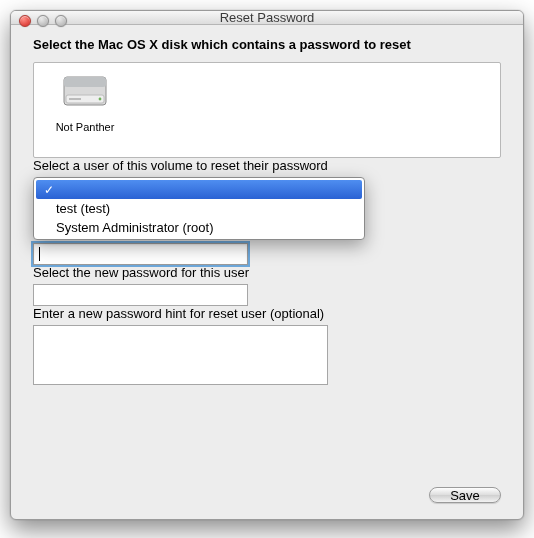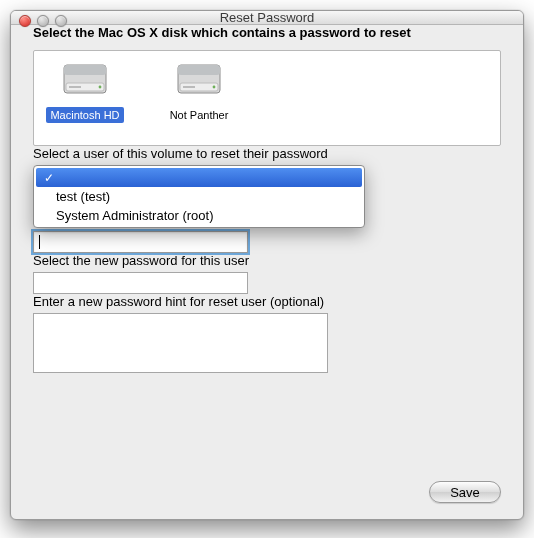--- a/index.html
+++ b/index.html
@@ -41,21 +41,21 @@
   }
   .tl.red { background: radial-gradient(circle at 35% 30%, #ff8f87, #e0443e 70%); border:1px solid #b03832;}
   .tl.gray { background: radial-gradient(circle at 35% 30%, #eaeaea, #bcbcbc 70%); border:1px solid #8f8f8f;}
   .title {
     flex: 1;
     text-align: center;
     font-size: 13px;
     color: #3a3a3a;
   }
   .content {
-    padding: 0 22px 14px 22px;
+    padding: 12px 22px 14px 22px;
   }
   .heading {
     font-weight: bold;
     font-size: 13px;
     margin-bottom: 10px;
   }
   .disk-box {
     background: #fff;
     border: 1px solid #b8b8b8;
     border-radius: 2px;
@@ -160,21 +160,21 @@
     font-size: 13px;
     padding: 3px;
   }
   .button-row {
     position: absolute;
     right: 22px;
     bottom: 16px;
   }
   .aqua-btn {
     min-width: 72px;
-    height: 22px;
+    height: 16px;
     border-radius: 11px;
     border: 1px solid #9a9a9a;
     background: linear-gradient(#fefefe, #dedede 48%, #d0d0d0 52%, #f2f2f2);
     font-size: 13px;
     font-family: inherit;
     padding: 0 16px;
     box-shadow: 0 1px 1px rgba(0,0,0,0.15);
     cursor: default;
   }
 </style>
@@ -200,32 +200,20 @@
       <div class="disk-item">
         <div class="disk-icon">
           <svg viewBox="0 0 50 44" width="50" height="44">
             <rect x="4" y="6" width="42" height="28" rx="3" fill="#d9d9d9" stroke="#8c8c8c"></rect>
             <rect x="4" y="6" width="42" height="10" rx="3" fill="#bfc2c4"></rect>
             <rect x="6" y="24" width="38" height="8" rx="2" fill="#eeeeee" stroke="#bcbcbc"></rect>
             <circle cx="40" cy="28" r="1.4" fill="#6fb05a"></circle>
             <rect x="9" y="27" width="12" height="2" fill="#bbb"></rect>
           </svg>
         </div>
-        <span class="disk-label selected">Macintosh HD</span>
-      </div>
-      <div class="disk-item">
-        <div class="disk-icon">
-          <svg viewBox="0 0 50 44" width="50" height="44">
-            <rect x="4" y="6" width="42" height="28" rx="3" fill="#d9d9d9" stroke="#8c8c8c"></rect>
-            <rect x="4" y="6" width="42" height="10" rx="3" fill="#bfc2c4"></rect>
-            <rect x="6" y="24" width="38" height="8" rx="2" fill="#eeeeee" stroke="#bcbcbc"></rect>
-            <circle cx="40" cy="28" r="1.4" fill="#6fb05a"></circle>
-            <rect x="9" y="27" width="12" height="2" fill="#bbb"></rect>
-          </svg>
-        </div>
         <span class="disk-label">Not Panther</span>
       </div>
     </div>
 
     <div class="section-label">Select a user of this volume to reset their password</div>
 
     <div class="dropdown-wrap">
       <div class="dropdown-menu">
         <div class="menu-item selected">
           <span class="check">✓</span>

